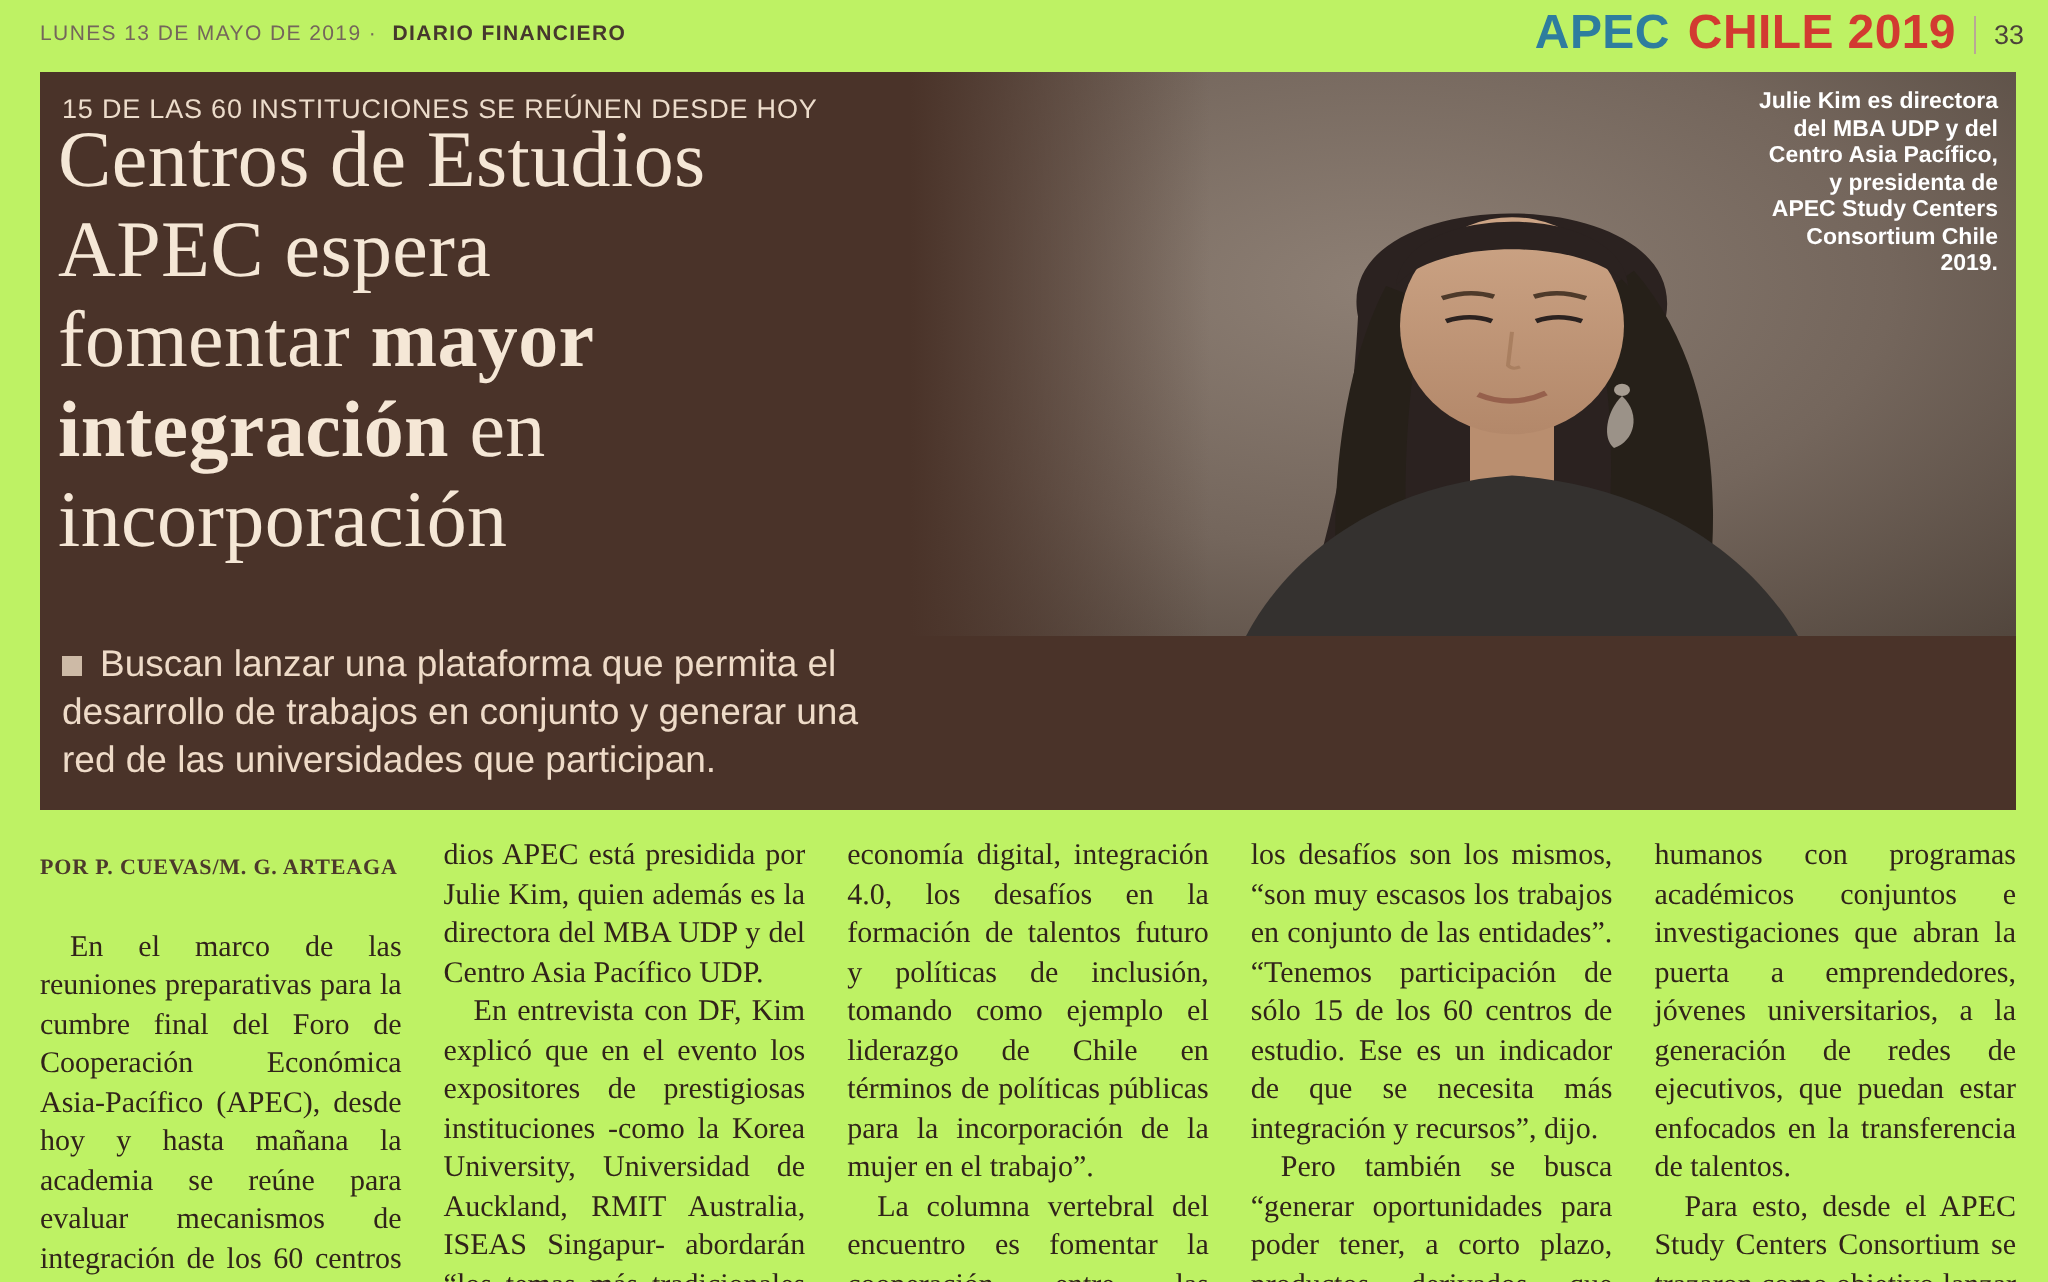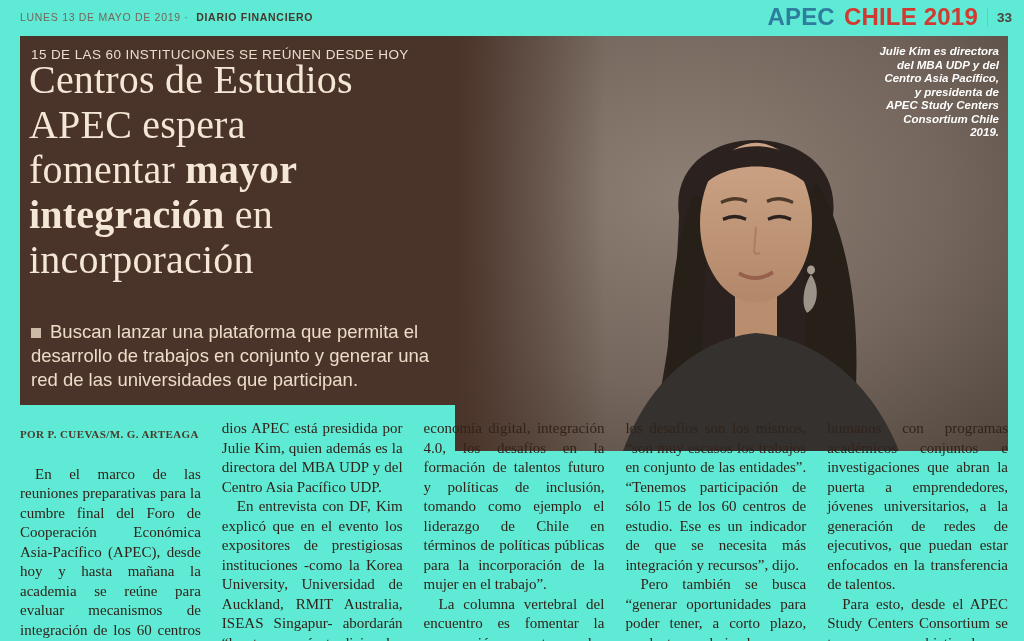--- a/index.html
+++ b/index.html
@@ -5,37 +5,37 @@
   html, body { margin: 0; padding: 0; }
   body {
     width: 1024px; height: 641px;
     font-family: "Liberation Sans", sans-serif;
     background: #f9e4d4;
     overflow: hidden;
   }
   .page {
     position: relative;
     width: 1024px; height: 641px;
-    background: #5eead4;
+    background: #bef264;
   }
 
   
   .masthead {
     position: absolute; left: 20px; right: 12px; top: 0; height: 34px;
     display: flex; align-items: center; justify-content: space-between;
   }
   .masthead-left {
     font-size: 10.5px; letter-spacing: .7px; color: #74665b;
     text-transform: uppercase; white-space: nowrap;
   }
   .masthead-left .paper-name { font-weight: bold; color: #46382d; margin-left: 4px; }
   .masthead-right { display: flex; align-items: center; gap: 9px; }
   .section-title { font-size: 24px; font-weight: bold; letter-spacing: .2px; white-space: nowrap; }
   .masthead-divider { width: 1px; height: 19px; background: #b9a797; }
-  .page-number { font-size: 13.5px; font-weight: bold; color: #4c423a; }
+  .page-number { font-size: 13.5px; font-weight: normal; color: #4c423a; }
 
   
   .feature {
     position: absolute; left: 20px; top: 36px; width: 988px; height: 369px;
     background: #4a3329;
   }
   .feature-left {
     position: absolute; left: 0; top: 0; width: 440px; height: 100%;
   }
   .kicker {
@@ -52,21 +52,21 @@
   .standfirst {
     position: absolute; left: 11px; bottom: 13px; width: 420px;
     font-size: 18.5px; line-height: 24px; color: #eedbc8;
   }
   .standfirst .bullet {
     display: inline-block; width: 10px; height: 10px;
     background: #cdbaa6; margin-right: 9px;
   }
 
   .feature-photo {
-    position: absolute; left: 435px; top: 0; width: 553px; height: 415px; font-style: italic;
+    position: absolute; left: 435px; top: 0; width: 553px; height: 282px;
   }
   .feature-photo svg { position: absolute; left: 0; top: 0; width: 100%; height: 100%; }
   .photo-caption {
     position: absolute; top: 9px; right: 9px; width: 185px;
     text-align: right; font-size: 11.5px; line-height: 13.5px;
     font-weight: bold; color: #ffffff; white-space: pre-line;
   }
 
   
   .body-columns {

